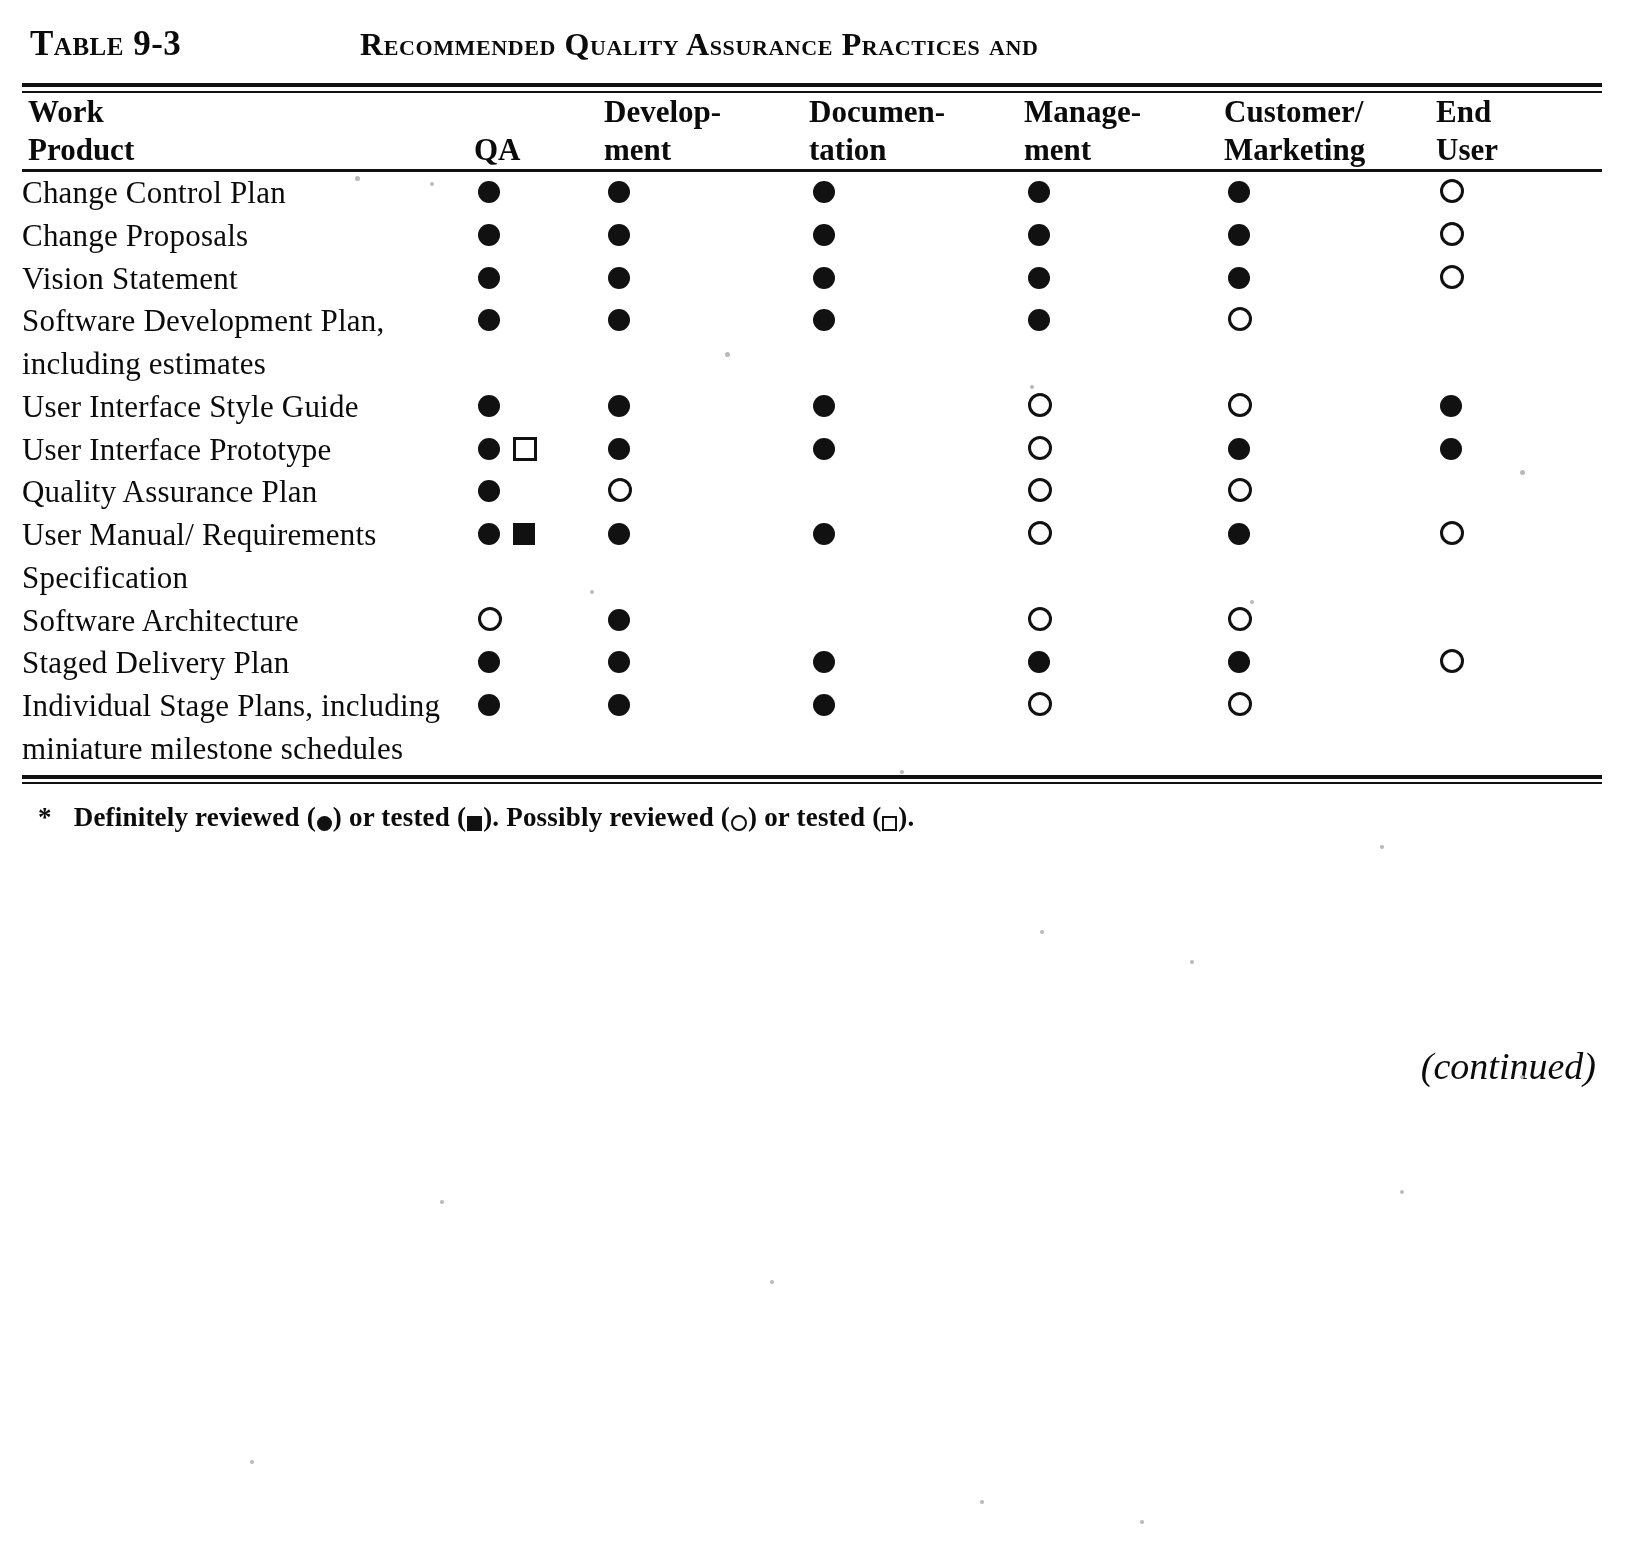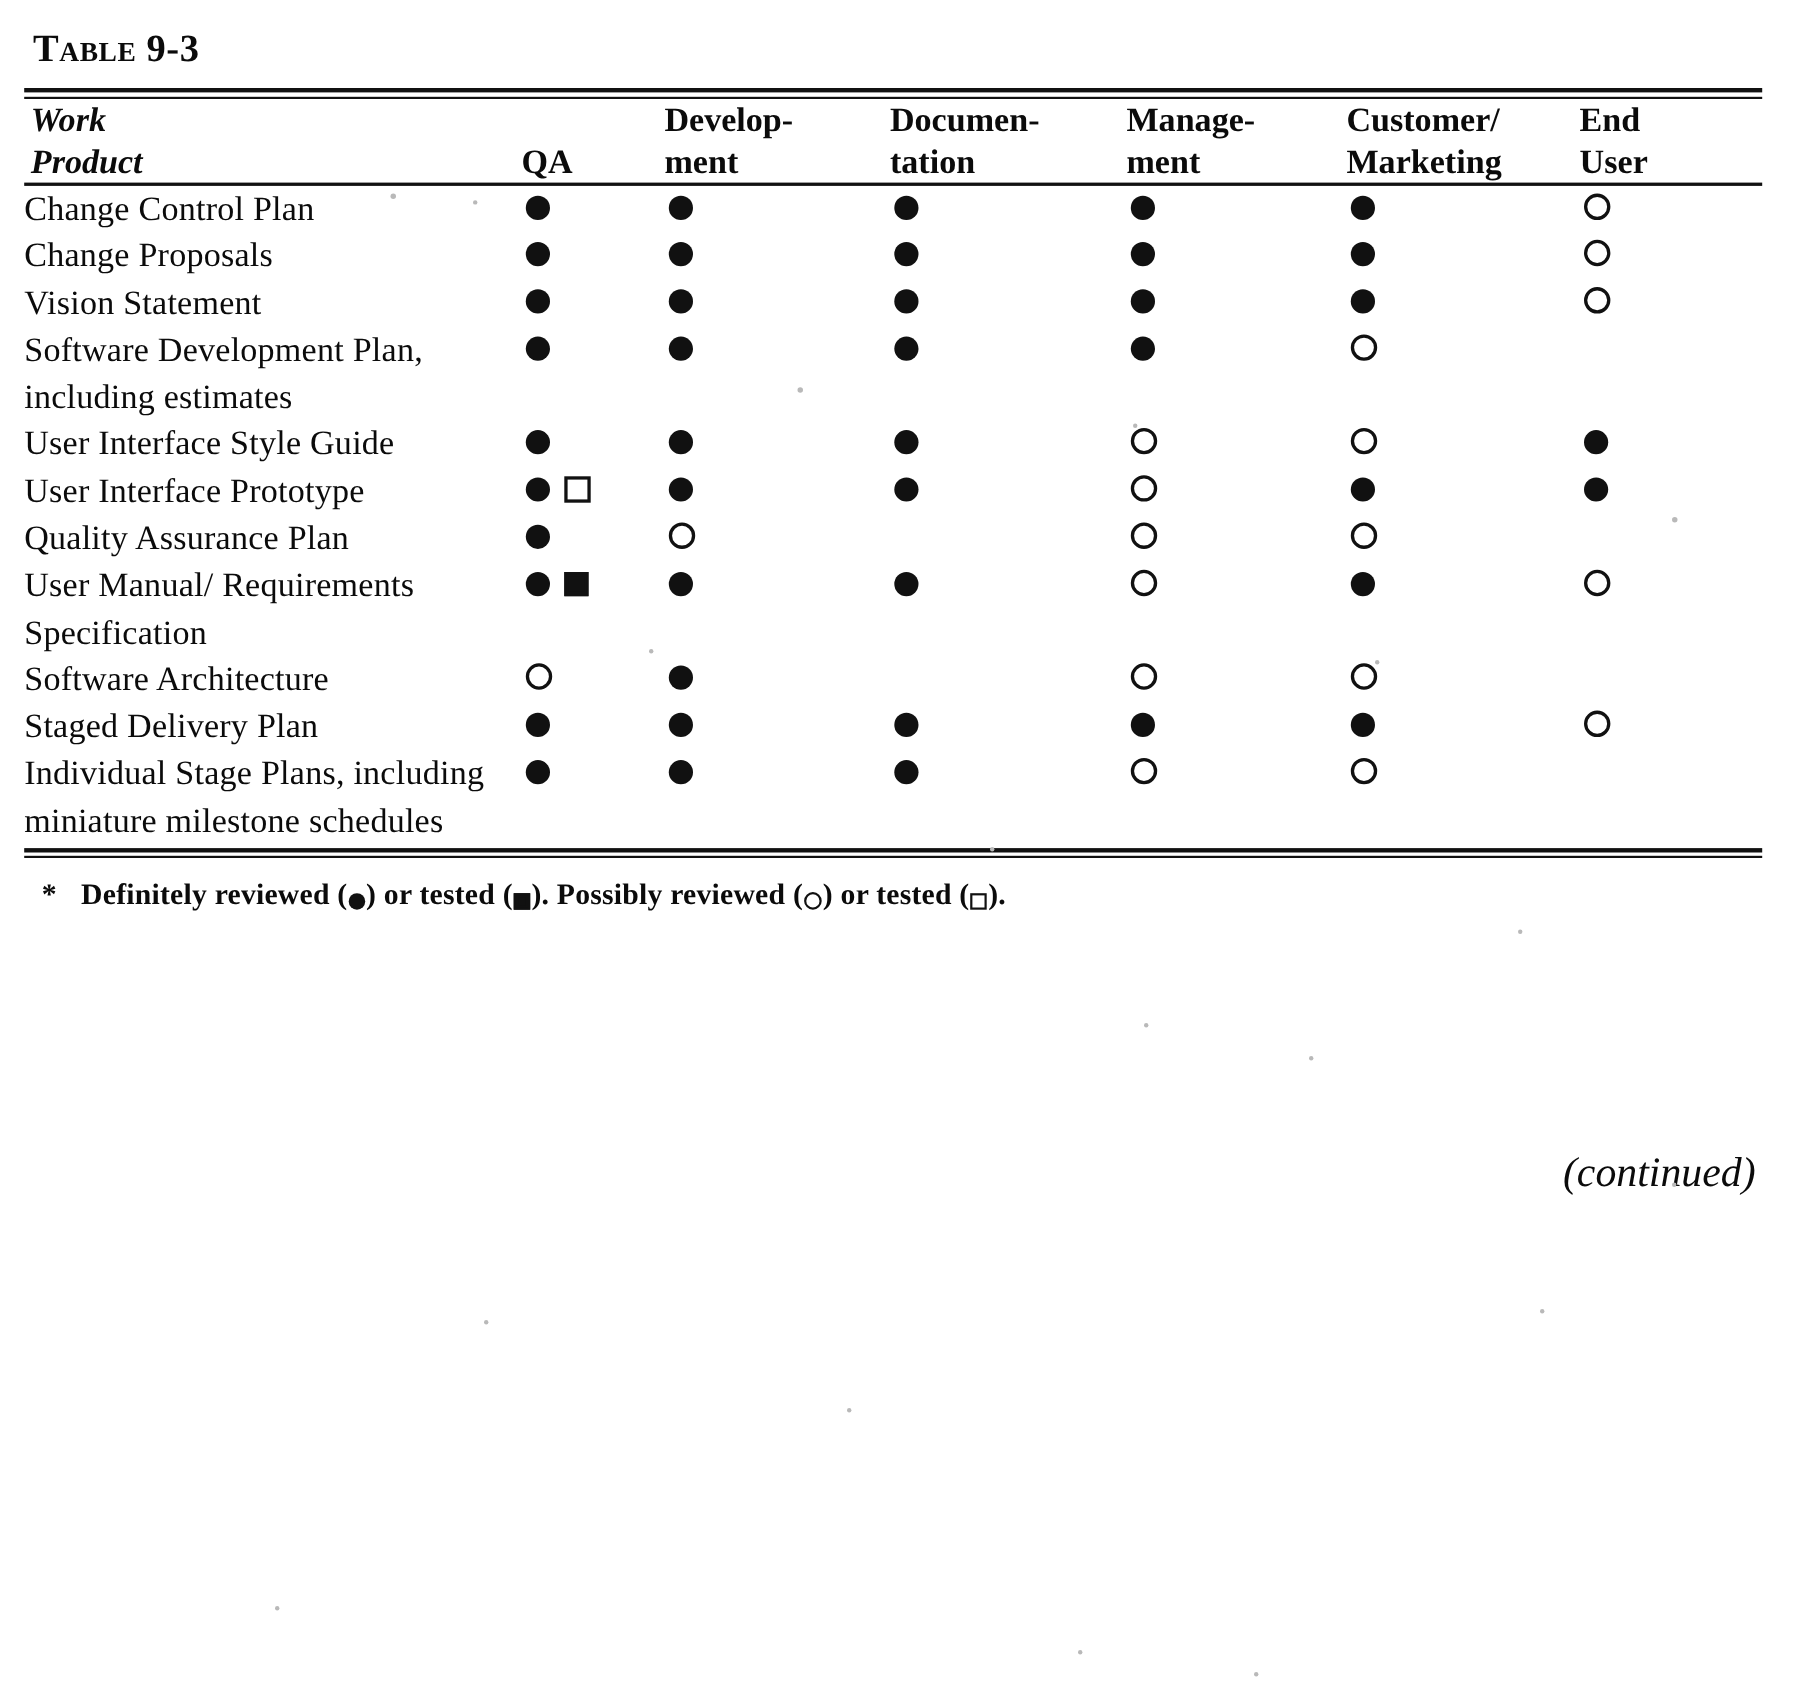--- a/index.html
+++ b/index.html
@@ -86,21 +86,21 @@
   col.c-cust    { width: 212px; }
   col.c-end     { width: 166px; }
 
   thead th {
     font-size: 31px;
     font-weight: 700;
     text-align: left;
     line-height: 1.22;
     padding: 14px 6px 10px 0;
   }
-  thead th.h-product { padding-left: 6px; font-style: italic; }
+  thead th.h-product { padding-left: 6px; }
   thead th .hl { display: block; }
 
   tbody td {
     font-size: 31px;
     line-height: 1.38;
     padding: 7px 0 7px 0;
   }
   td.product {
     padding-left: 6px;
     padding-right: 8px;
@@ -190,20 +190,21 @@
   }
 </style>
 </head>
 <body>
 
 <div class="page">
 
   <div class="title-block">
     <div class="table-label">Table 9-3</div>
     <div class="title-lines">
+      <div>Recommended Quality Assurance Practices and</div>
     </div>
   </div>
 
   <div class="rule-double"></div>
 
   <table class="qa">
     <colgroup>
       <col class="c-product">
       <col class="c-qa">
       <col class="c-dev">

